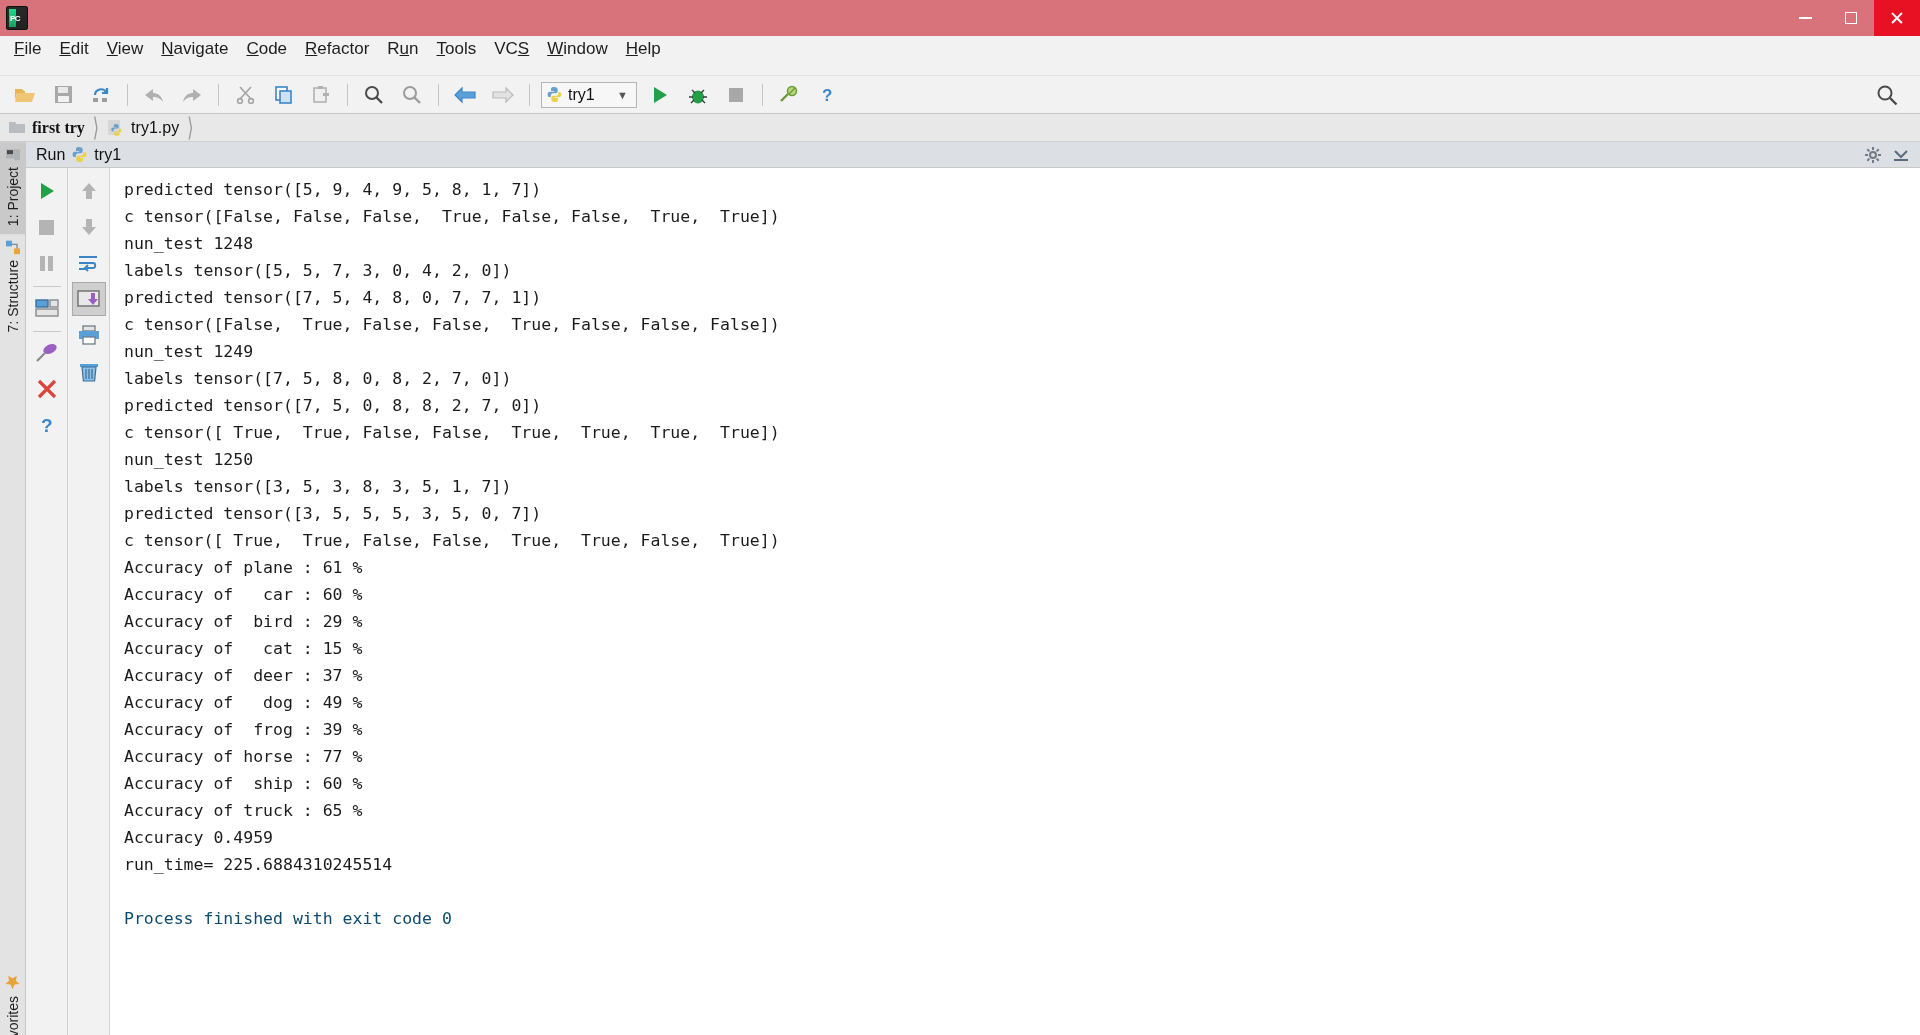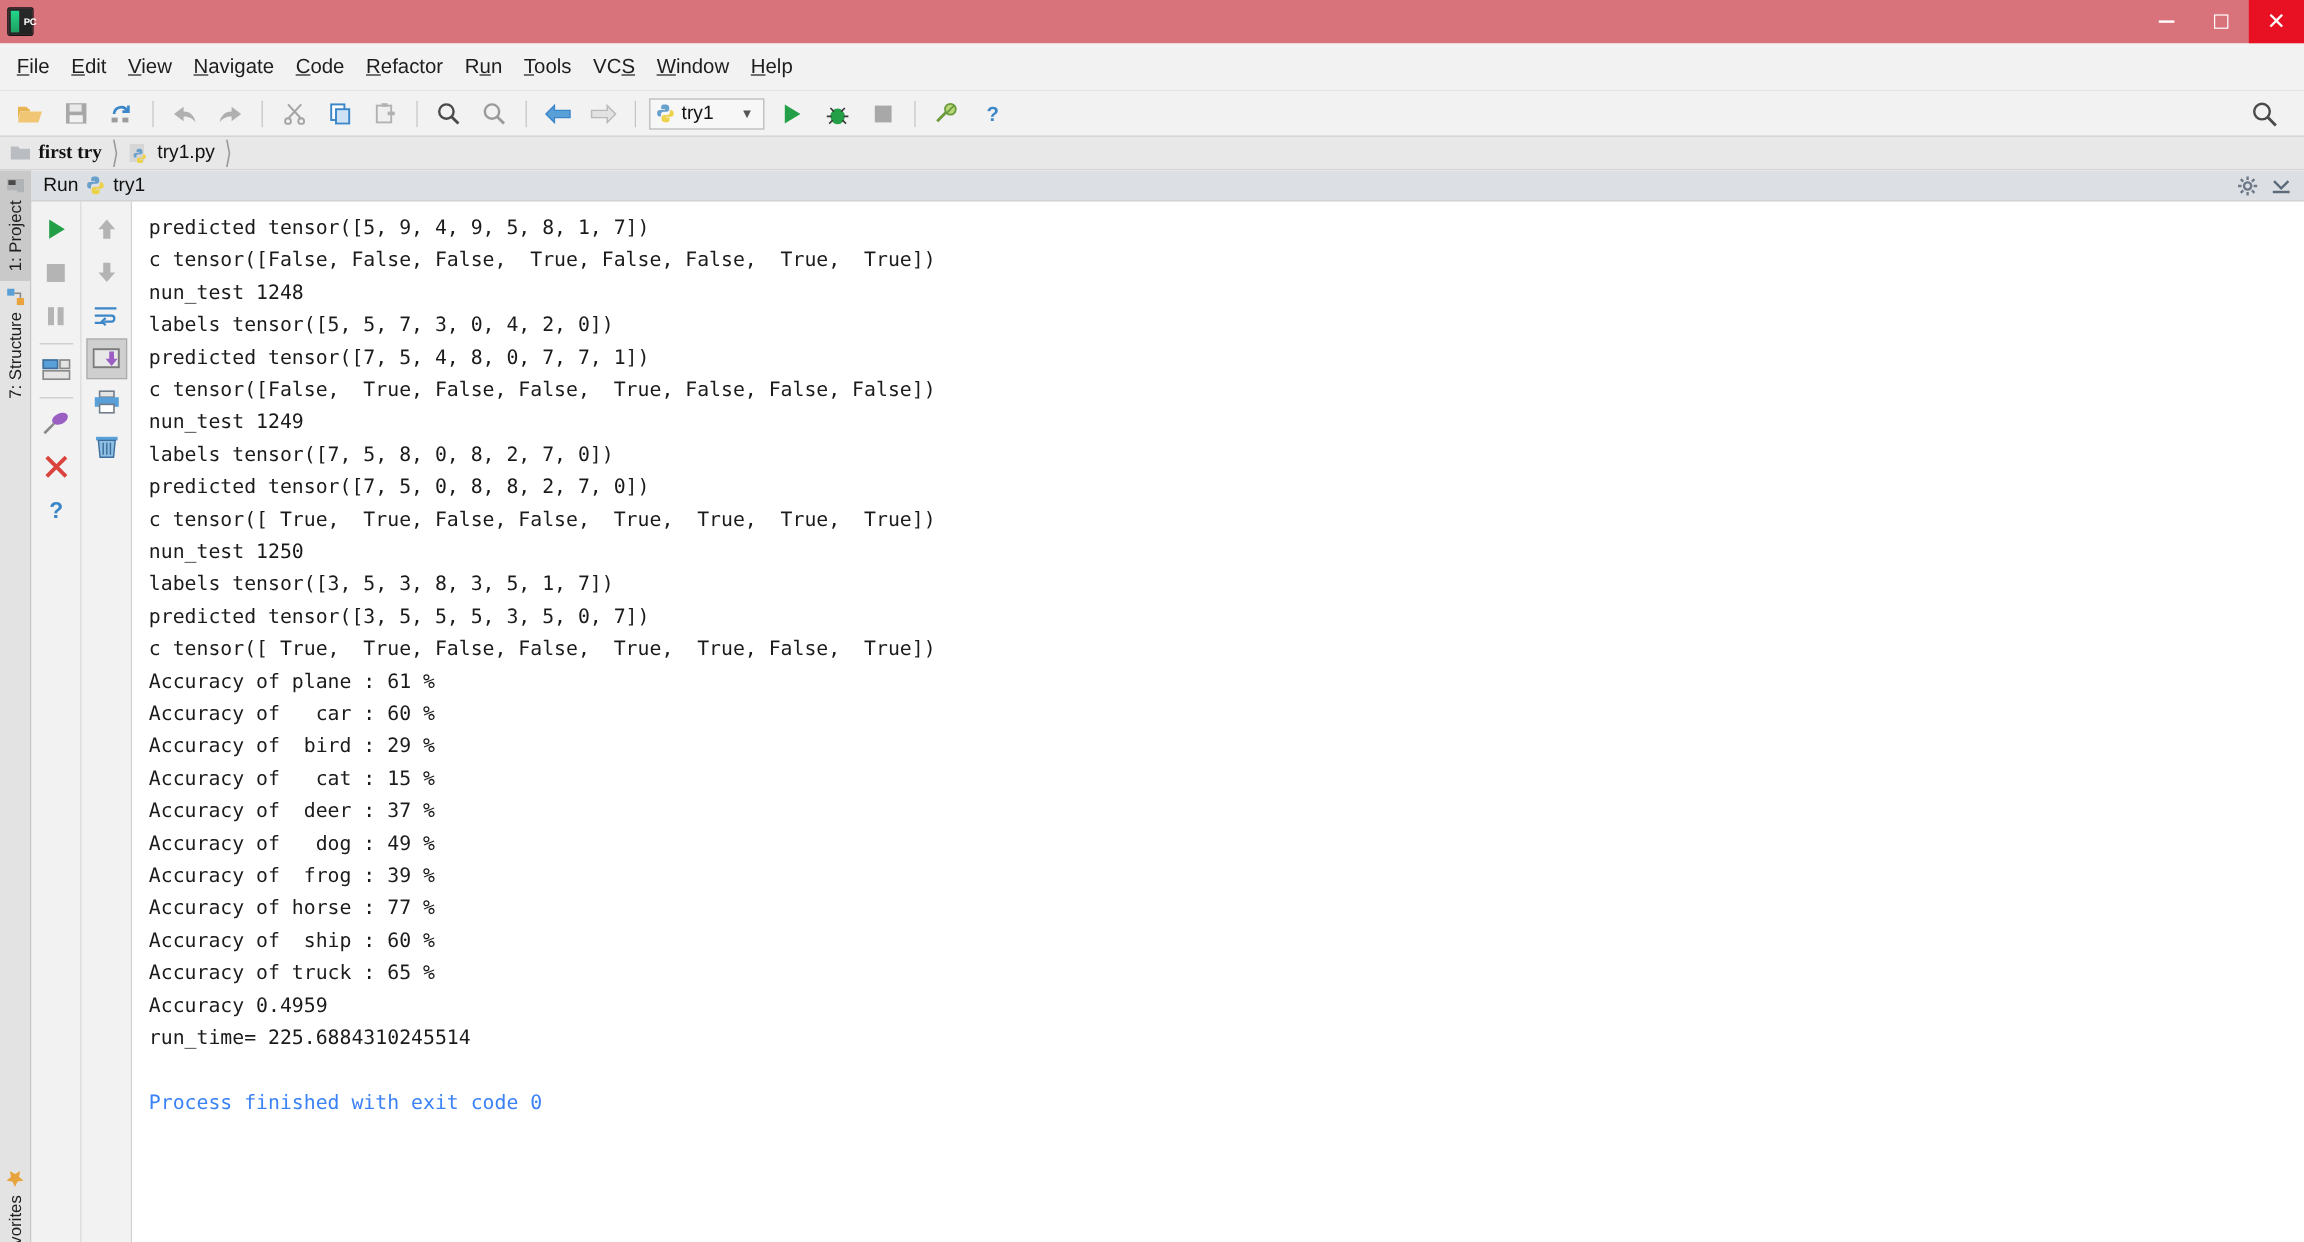--- a/index.html
+++ b/index.html
@@ -17,21 +17,21 @@
     display: flex; align-items: center;
     position: relative;
   }
   .pc-logo {
     width: 22px; height: 24px;
     margin-left: 6px;
     background: linear-gradient(160deg,#2a2a2a 0%,#222 100%);
     border: 1px solid #111;
     border-radius: 2px;
     position: relative;
-    display: flex; align-items: center; justify-content: flex-end;
+    display: flex; align-items: center; justify-content: flex-start;
   }
   .pc-logo::before {
     content: "";
     position: absolute; left: 2px; top: 2px;
     width: 7px; height: 18px;
     background: linear-gradient(180deg,#21d789,#1f9e62);
   }
   .pc-logo span {
     font-size: 8px; color: #fff; font-weight: bold;
     position: relative; left: 3px; letter-spacing: -0.5px;
@@ -52,21 +52,21 @@
     color: #fff; font-size: 15px;
   }
   .win-btn.close { background: #e81123; font-size: 19px; }
   .win-btn .bar { width: 13px; height: 1.5px; background: #fff; }
   .win-btn .sq { width: 12px; height: 12px; border: 1.5px solid #fff; }
 
   
   .menubar {
     height: 40px;
     background: #f2f2f2;
-    display: flex; align-items: center;
+    display: flex; 
     padding-left: 5px;
     border-bottom: 1px solid #e3e3e3;
   }
   .menu-item {
     padding: 3px 9px;
     font-size: 17px; color: #1d1d1d;
   }
   .menu-item u { text-decoration: underline; }
 
   
@@ -179,21 +179,21 @@
     flex: 1;
     background: #ffffff;
     padding: 8px 0 0 14px;
     overflow: hidden;
     font-family: "DejaVu Sans Mono", "Liberation Mono", monospace;
     font-size: 16.5px;
     line-height: 27px;
     color: #1b1b1b;
     white-space: pre;
   }
-  .console .blue { color: #3b82f6; }
+  .console .blue { color: #0c4a6e; }
 
   svg { display: block; }
 </style>
 </head>
 <body>
 
 <div class="titlebar">
   <div class="pc-logo">
     <span>PC</span>
   </div>

